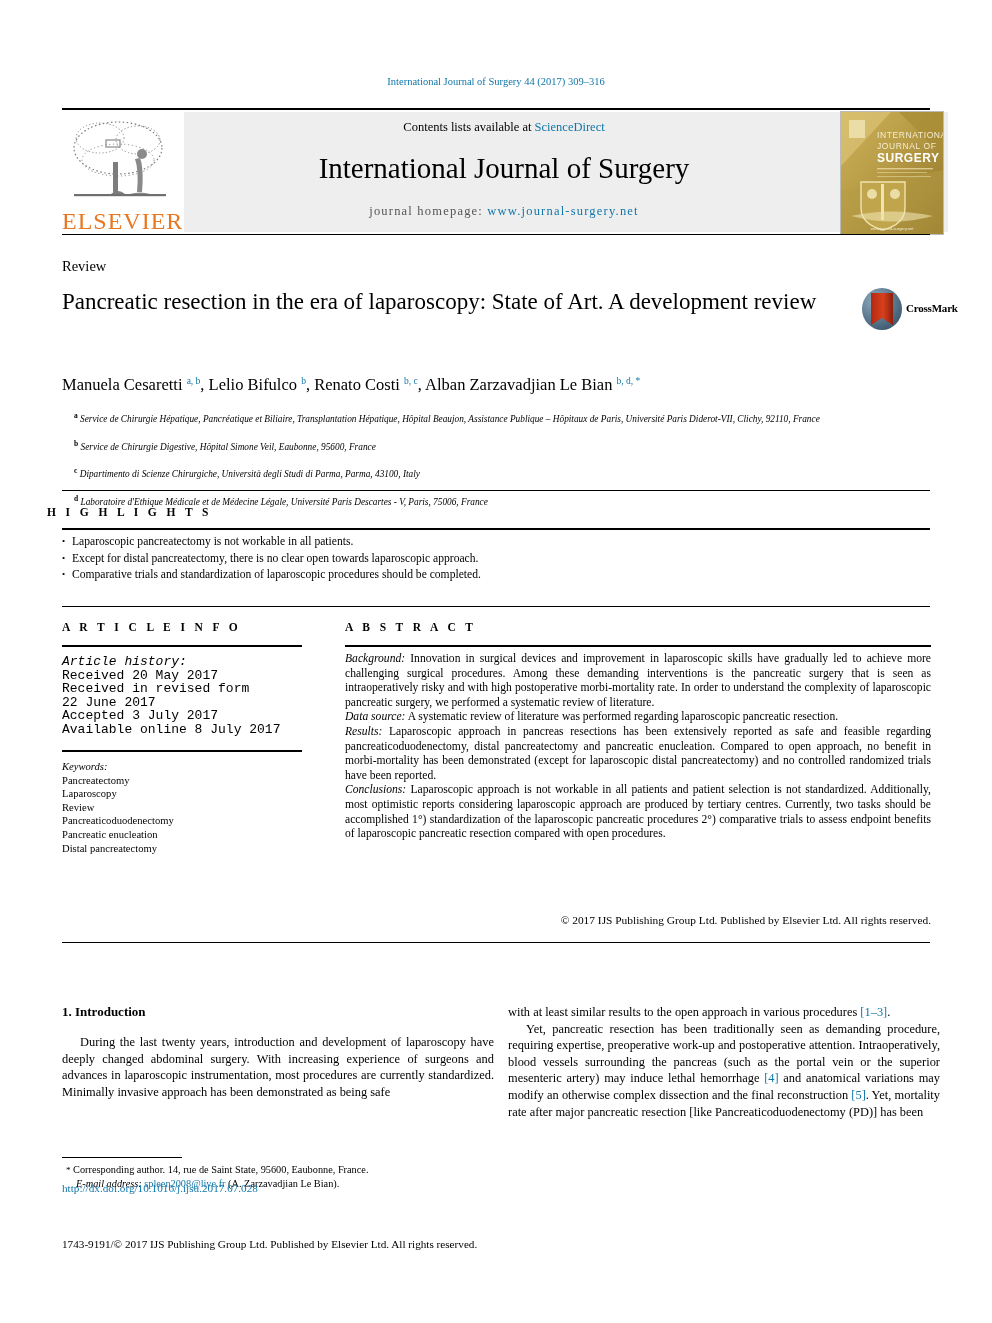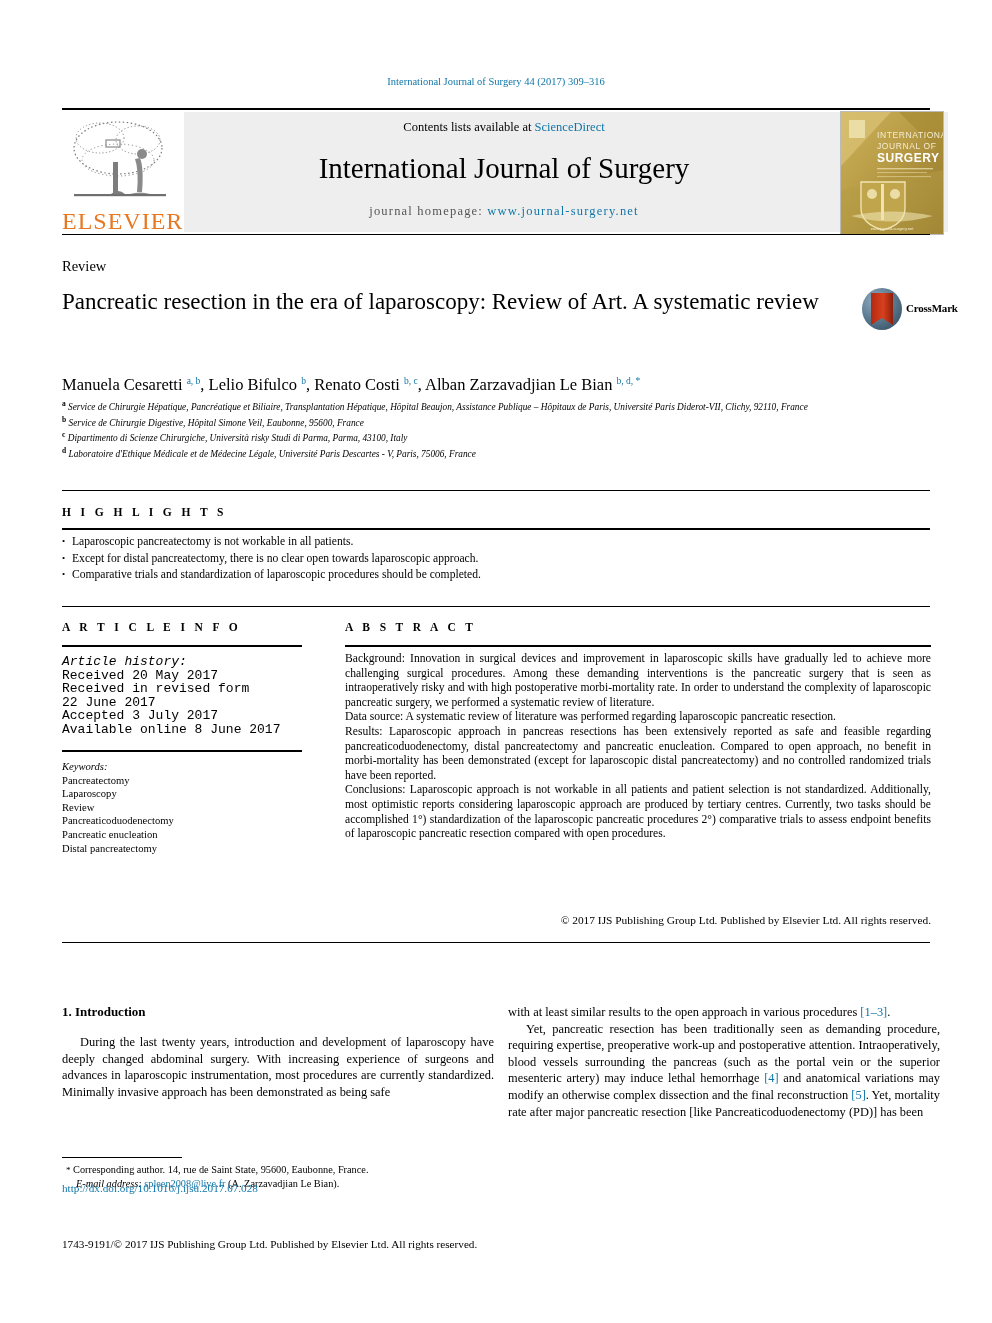--- a/index.html
+++ b/index.html
@@ -178,38 +178,38 @@
   .affils {
     position: absolute;
     left: 62px; top: 398px;
     width: 870px;
     font-size: 9.3px;
     line-height: 12.4px;
     font-style: italic;
     font-family: "Liberation Serif", serif;
   }
   .affils .sup { font-style: normal; font-weight: bold; font-size: 7.5px; vertical-align: super; }
-  .affils p { margin: 0; }
+  .affils p { margin: 12px; }
 
   
   .hr-thin {
     position: absolute;
     background: #000;
     height: 1px;
   }
   .hr-thick {
     position: absolute;
     background: #000;
     height: 2px;
   }
 
   
   .hl-label {
     position: absolute;
-    left: 62px; top: 506px;
+    left: 47px; top: 506px;
     font-size: 11.5px;
     font-weight: bold;
     letter-spacing: 3.4px;
     font-family: "Liberation Serif", serif;
   }
   .hl-list {
     position: absolute;
     left: 62px; top: 534px;
     width: 868px;
     font-size: 11.6px;
@@ -263,21 +263,21 @@
   .abstract {
     position: absolute;
     left: 345px; top: 652px;
     width: 586px;
     font-size: 11.6px;
     line-height: 14.6px;
     text-align: justify;
     font-family: "Liberation Serif", serif;
   }
   .abstract p { margin: 0; }
-  .abstract .it { }
+  .abstract .it { font-style: italic; }
   .copyright-line {
     position: absolute;
     left: 345px; top: 914px;
     width: 586px;
     text-align: right;
     font-size: 11.4px;
     font-family: "Liberation Serif", serif;
   }
 
   
@@ -410,35 +410,35 @@
         <path d="M10 104 q40 -9 82 0 q-40 11 -82 0 z" fill="#efe3b0" opacity="0.6"></path>
         <text x="51" y="118" text-anchor="middle" font-family="Liberation Sans, sans-serif" font-size="4" fill="#f4ecd0">www.journal-surgery.net</text>
       </svg>
     </div>
 
     <div class="header-rule-bottom"></div>
   </div>
 
   <div class="art-type">Review</div>
 
-  <h1 class="art-title" style="margin:0;font-weight:normal;">Pancreatic resection in the era of laparoscopy: Review of Art. A systematic review</h1>
+  <h1 class="art-title" style="margin:0;font-weight:normal;">Pancreatic resection in the era of laparoscopy: State of Art. A development review</h1>
 
   <div class="crossmark">
     <div class="cm-disc">
       <div class="cm-book"></div>
     </div>
     <div class="cm-word">CrossMark</div>
   </div>
 
   <div class="authors">Manuela Cesaretti <sup>a, b</sup>, Lelio Bifulco <sup>b</sup>, Renato Costi <sup>b, c</sup>, Alban Zarzavadjian Le Bian <sup>b, d, *</sup></div>
 
   <div class="affils">
     <p><span class="sup">a</span> <span>Service de Chirurgie Hépatique, Pancréatique et Biliaire, Transplantation Hépatique, Hôpital Beaujon, Assistance Publique – Hôpitaux de Paris, Université Paris Diderot-VII, Clichy, 92110, France</span></p>
     <p><span class="sup">b</span> <span>Service de Chirurgie Digestive, Hôpital Simone Veil, Eaubonne, 95600, France</span></p>
-    <p><span class="sup">c</span> <span>Dipartimento di Scienze Chirurgiche, Università risky Studi di Parma, Parma, 43100, Italy</span></p>
+    <p><span class="sup">c</span> <span>Dipartimento di Scienze Chirurgiche, Università degli Studi di Parma, Parma, 43100, Italy</span></p>
     <p><span class="sup">d</span> <span>Laboratoire d'Ethique Médicale et de Médecine Légale, Université Paris Descartes - V, Paris, 75006, France</span></p>
   </div>
 
   <div class="hr-thin" style="left:62px;top:490px;width:868px;"></div>
   <div class="hl-label">H I G H L I G H T S</div>
   <div class="hr-thick" style="left:62px;top:528px;width:868px;"></div>
   <div class="hl-list">
     <div class="li">Laparoscopic pancreatectomy is not workable in all patients.</div>
     <div class="li">Except for distal pancreatectomy, there is no clear open towards laparoscopic approach.</div>
     <div class="li">Comparative trials and standardization of laparoscopic procedures should be completed.</div>
@@ -449,21 +449,21 @@
   <div class="ab-label">A B S T R A C T</div>
   <div class="hr-thick" style="left:62px;top:645px;width:240px;"></div>
   <div class="hr-thick" style="left:345px;top:645px;width:586px;"></div>
 
   <div class="ai-history">
     <div class="hd">Article history:</div>
     <div>Received 20 May 2017</div>
     <div>Received in revised form</div>
     <div>22 June 2017</div>
     <div>Accepted 3 July 2017</div>
-    <div>Available online 8 June 2017</div>
+    <div>Available online 8 July 2017</div>
   </div>
 
   <div class="hr-thin" style="left:62px;top:750px;width:240px;height:2px;background:#000;"></div>
 
   <div class="ai-keywords">
     <div class="hd">Keywords:</div>
     <div>Pancreatectomy</div>
     <div>Laparoscopy</div>
     <div>Review</div>
     <div>Pancreaticoduodenectomy</div>

